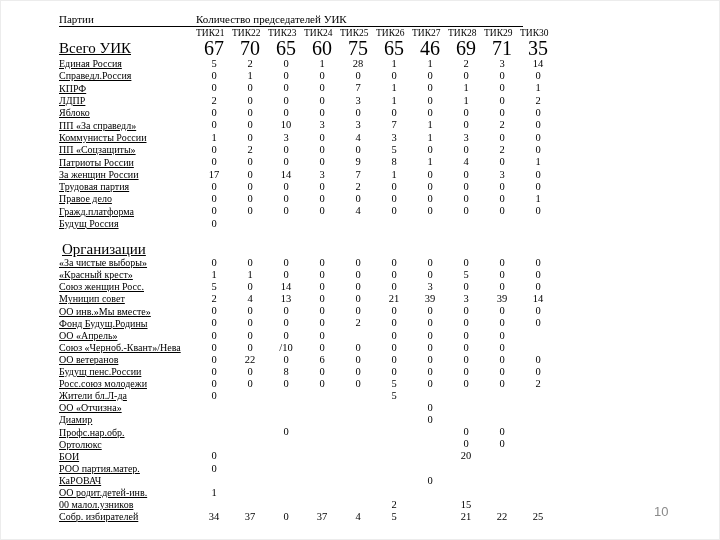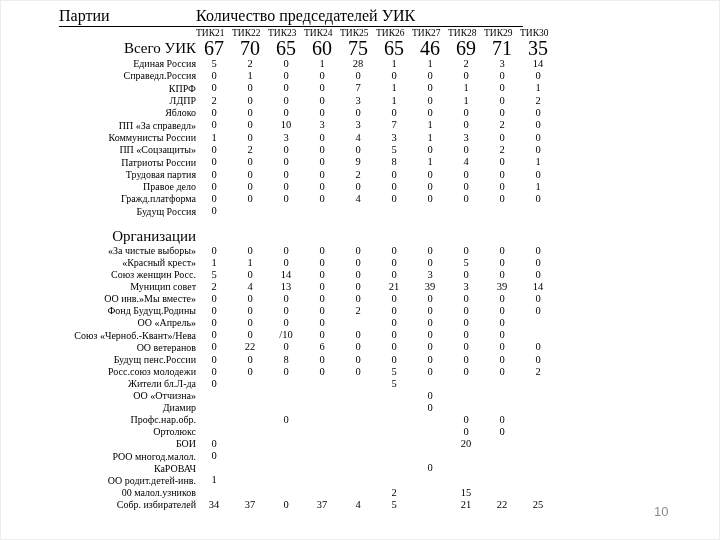--- a/index.html
+++ b/index.html
@@ -13,30 +13,30 @@
     position:absolute;inset:0;background:#fff;
     border:1px solid #ececec;box-sizing:border-box;
   }
   .uik-table{
     position:absolute;left:58px;top:6px;
     border-collapse:collapse;table-layout:fixed;
   }
   .uik-table td{padding:0;vertical-align:middle;overflow:visible;}
   col.c-label{width:137px;}
   col.c-num{width:36px;}
-  tr.title-row td{height:18px;font-size:16px;vertical-align:bottom;}
+  tr.title-row td{height:18px;font-size:11px;vertical-align:bottom;}
   td.title-left{text-align:left;white-space:nowrap;}
   td.title-right{text-align:left;white-space:nowrap;}
   .header-rule{
     position:absolute;left:58px;top:25px;width:464px;height:1px;
     background:#000;
   }
   tr.tik-row td{height:13px;font-size:9.5px;text-align:left;white-space:nowrap;vertical-align:bottom;}
   tbody td.label{
-    text-align:right;font-size:10px;white-space:nowrap;line-height:1;
+    text-align:left;font-size:10px;white-space:nowrap;line-height:1;text-decoration:underline;
   }
   tbody td.num{
     text-align:center;font-size:10.5px;line-height:1;
   }
   tbody tr{height:12.3px;}
   tbody tr.org-row{height:12.1px;}
   tbody tr.total{height:17px;}
   tbody tr.total td.label{font-size:15px;}
   tbody tr.total td.num{font-size:20px;}
   tbody tr.spacer{height:11px;}
@@ -210,20 +210,33 @@
           <td class="num">0</td>
           <td class="num">0</td>
           <td class="num">9</td>
           <td class="num">8</td>
           <td class="num">1</td>
           <td class="num">4</td>
           <td class="num">0</td>
           <td class="num">1</td>
         </tr>
         <tr>
+          <td class="label">За женщин России</td>
+          <td class="num">17</td>
+          <td class="num">0</td>
+          <td class="num">14</td>
+          <td class="num">3</td>
+          <td class="num">7</td>
+          <td class="num">1</td>
+          <td class="num">0</td>
+          <td class="num">0</td>
+          <td class="num">3</td>
+          <td class="num">0</td>
+        </tr>
+        <tr>
           <td class="label">Трудовая партия</td>
           <td class="num">0</td>
           <td class="num">0</td>
           <td class="num">0</td>
           <td class="num">0</td>
           <td class="num">2</td>
           <td class="num">0</td>
           <td class="num">0</td>
           <td class="num">0</td>
           <td class="num">0</td>
@@ -499,21 +512,21 @@
           <td class="num"></td>
           <td class="num"></td>
           <td class="num"></td>
           <td class="num"></td>
           <td class="num"></td>
           <td class="num">20</td>
           <td class="num"></td>
           <td class="num"></td>
         </tr>
         <tr class="org-row">
-          <td class="label">РОО многод.малол.</td>
+          <td class="label">РОО партия.матер.</td>
           <td class="num">0</td>
           <td class="num"></td>
           <td class="num"></td>
           <td class="num"></td>
           <td class="num"></td>
           <td class="num"></td>
           <td class="num"></td>
           <td class="num"></td>
           <td class="num"></td>
           <td class="num"></td>

